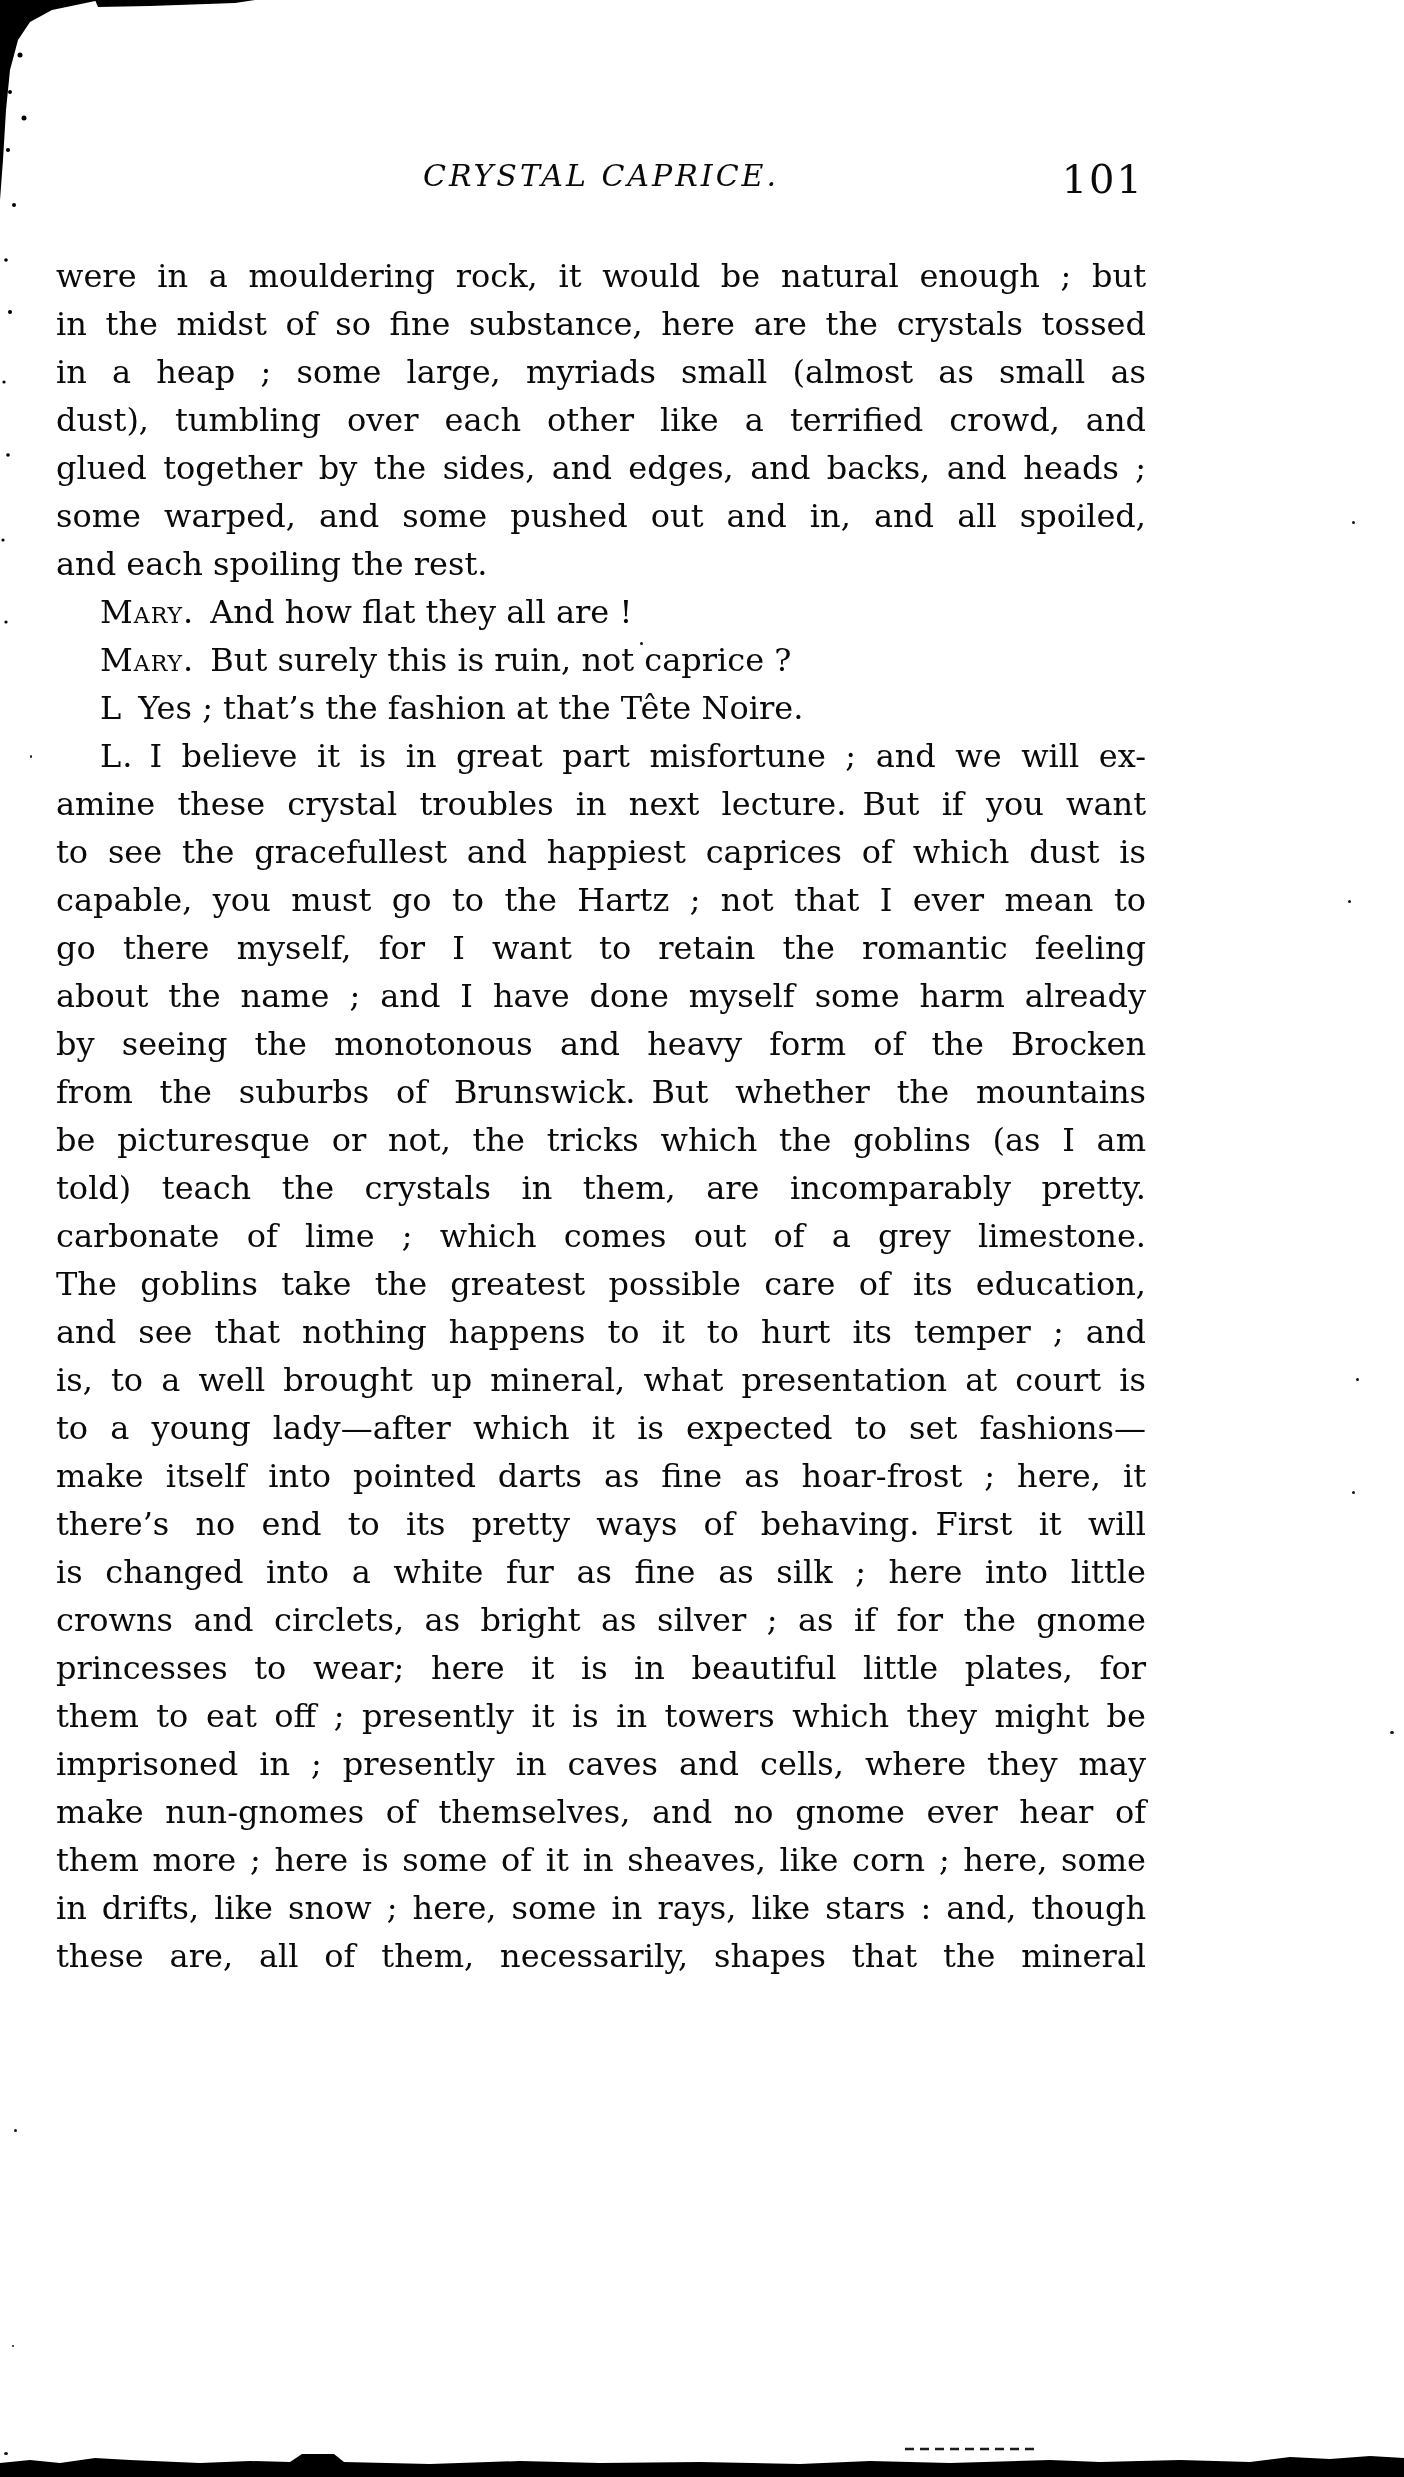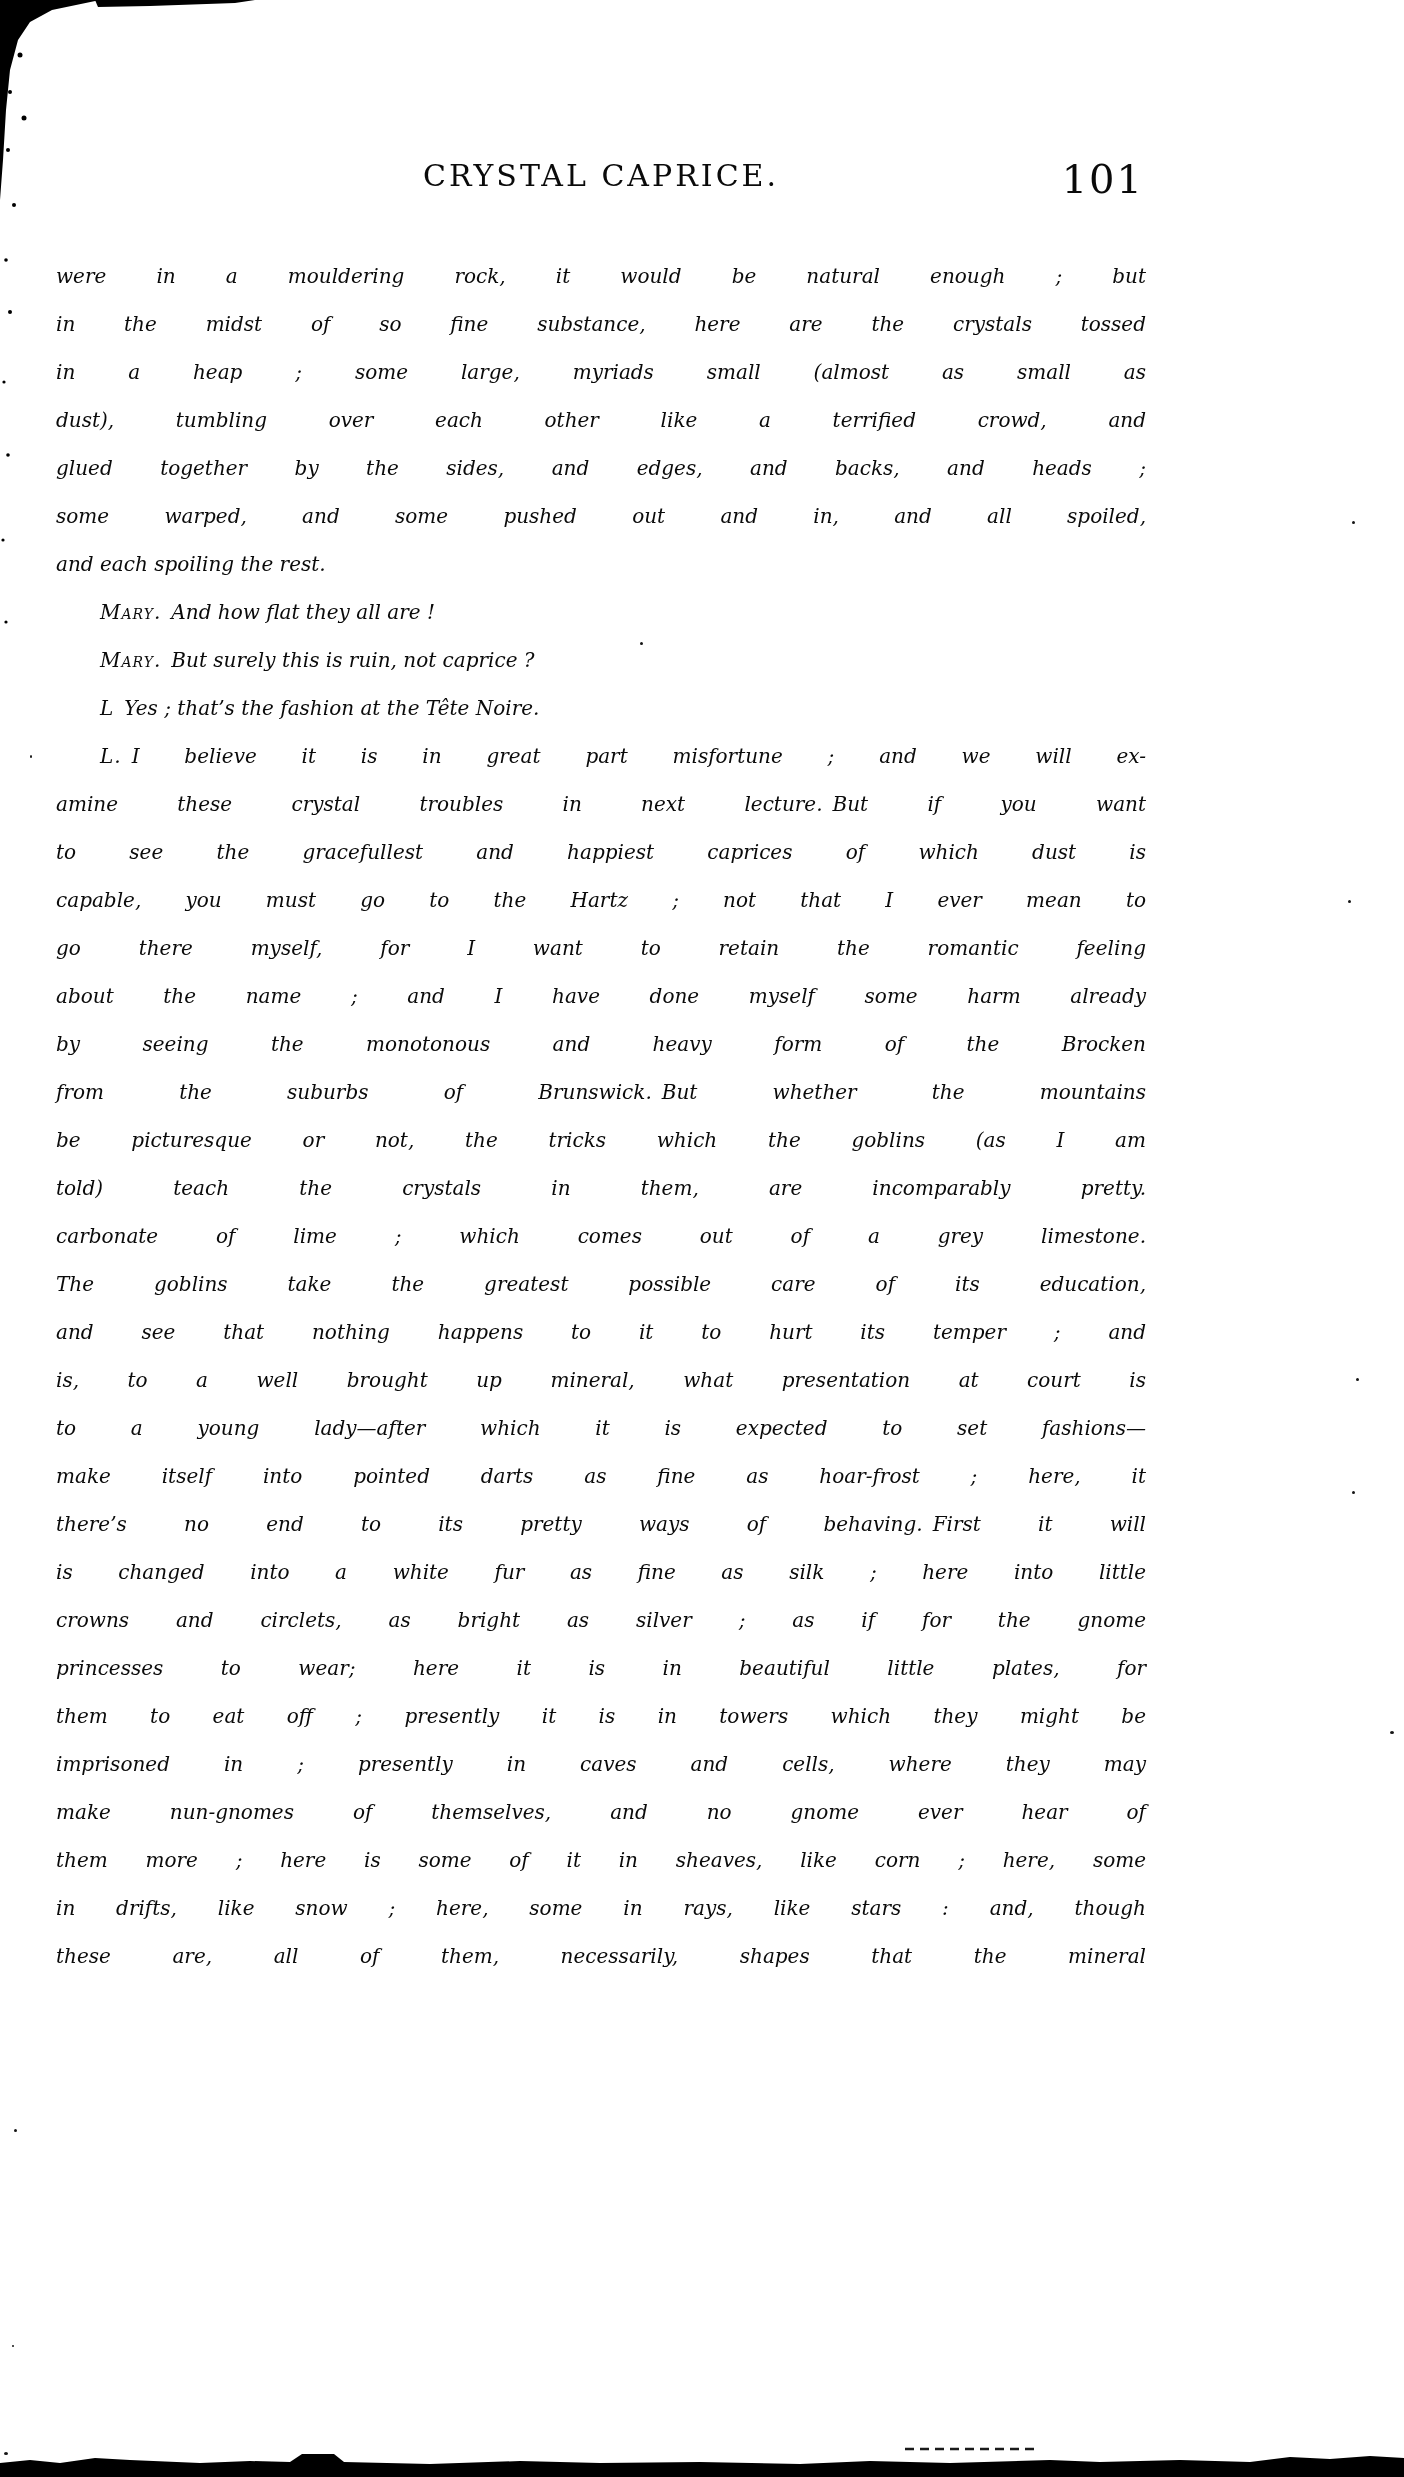--- a/index.html
+++ b/index.html
@@ -10,38 +10,37 @@
     overflow:hidden;
     font-family:"DejaVu Serif","Liberation Serif",serif;
     color:#0a0a0a;
   }
   
   .running-head{
     position:absolute;top:158px;left:56px;width:1090px;height:44px;
   }
   .head-title{
     position:absolute;left:0;right:0;text-align:center;
-    font-size:30px;letter-spacing:3px;
+    font-style:italic;font-size:30px;letter-spacing:3px;
     white-space:nowrap;
   }
   .head-page-number{
     position:absolute;right:2px;top:-2px;
     font-size:40px;letter-spacing:2px;
   }
   
   .text-block{
     position:absolute;top:252px;left:56px;width:1090px;
   }
   .line{
     height:48px;line-height:48px;
-    font-size:20px;
+    font-size:32px;
     text-align:left;
     white-space:normal;
     overflow:visible;
-    font-style:italic;
   }
   .line.justify{
     text-align:justify;
     text-align-last:justify;
   }
   .line.indent{ text-indent:44px; }
   .speaker{
     font-variant:small-caps;
     letter-spacing:1px;
   }

